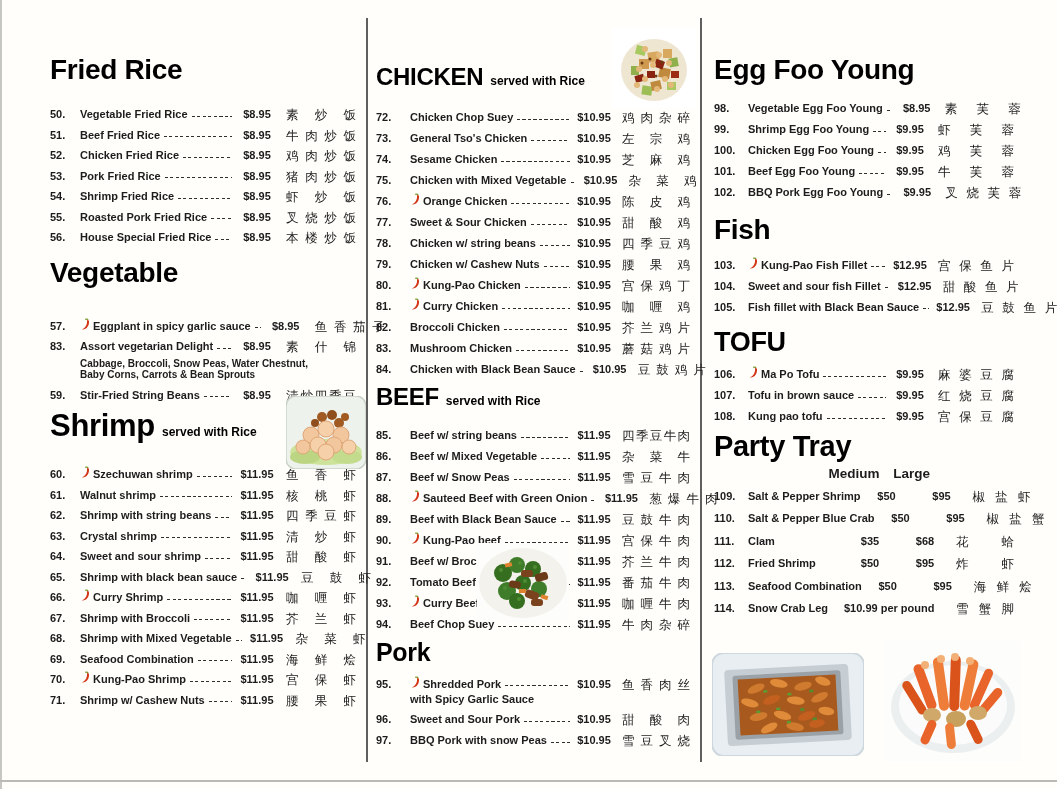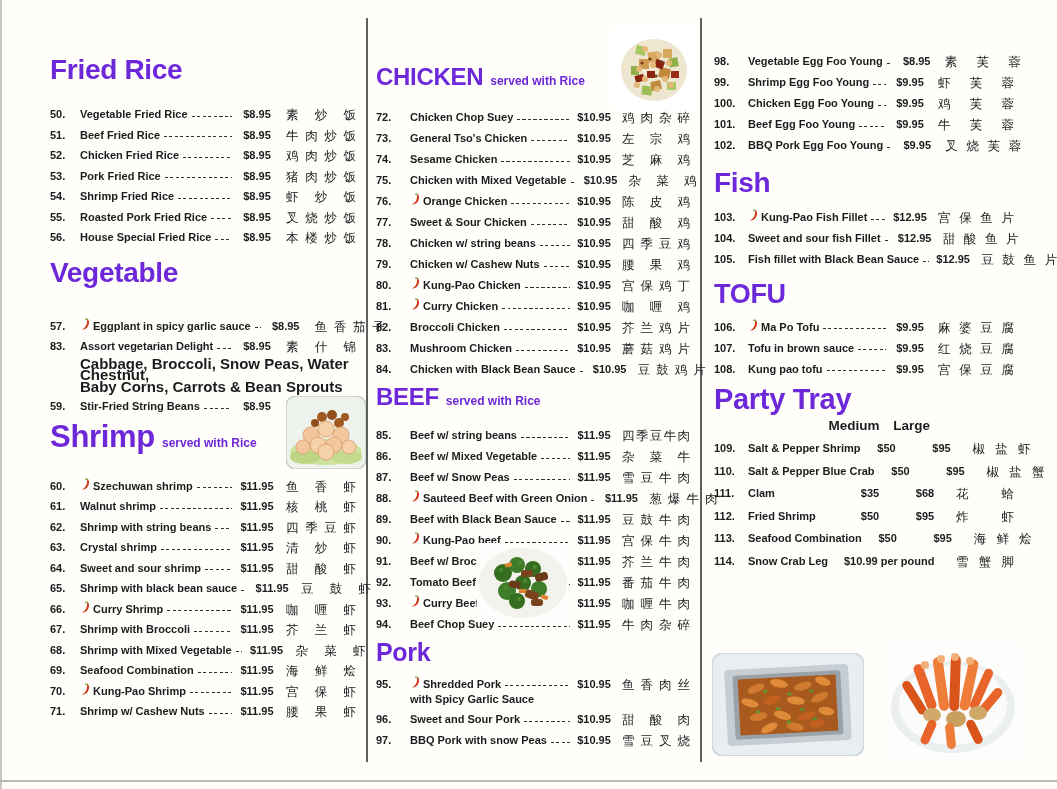--- a/index.html
+++ b/index.html
@@ -11,21 +11,21 @@
   .edge-left{position:absolute;left:0;top:0;width:2px;height:789px;background:#c6c6c2;}
   .edge-bottom{position:absolute;left:0;top:780px;width:1057px;height:2px;background:#b9b9b5;}
   .vline{position:absolute;top:18px;width:1.5px;height:744px;background:#5f5f5f;}
   .v1{left:366px;}
   .v2{left:700px;}
   .col{position:absolute;}
   #col1{left:50px;top:55px;width:306px;}
   #col2{left:376px;top:64px;width:314px;}
   #col3{left:714px;top:55px;width:300px;}
 
-  h2.sec{margin:0 0 16px 0;color:#6d28d9;font-weight:bold;line-height:1.05;letter-spacing:-0.3px;}
+  h2.sec{margin:0 0 16px 0;color:#000000;font-weight:bold;line-height:1.05;letter-spacing:-0.3px;}
   .sub{font-size:12px;font-weight:600;margin-left:7px;letter-spacing:0;}
   #s-fried-rice h2,#s-vegetable h2,#s-egg-foo-young h2,#s-fish h2{font-size:28px;}
   #s-tofu h2{font-size:27px;}
   #s-shrimp h2{font-size:31px;}
   #s-chicken h2,#s-beef h2{font-size:24px;}
   #s-pork h2{font-size:25px;}
   #s-party-tray h2{font-size:29px;}
 
   #s-fried-rice h2{margin-bottom:24px;}
   #s-vegetable{margin-top:14px;} #s-vegetable h2{margin-bottom:32px;}
@@ -50,21 +50,21 @@
   .pr{flex:none;text-align:center;}
   .c1 .pr{width:42px;} .c2 .pr{width:40px;} .c3 .pr{width:40px;}
   .cn{flex:none;display:flex;justify-content:space-between;font-size:12.5px;font-weight:500;
       font-family:"DejaVu Sans",sans-serif;}
   .c1 .cn{width:70px;margin-left:8px;}
   .c2 .cn{width:68px;margin-left:8px;}
   .c3 .cn{width:76px;margin-left:8px;}
   .chili{flex:none;width:10px;height:13px;margin-right:3px;position:relative;top:-2px;}
   .chili svg{display:block;width:10px;height:13px;}
   .note{margin:-3px 0 8px 30px;line-height:11.5px;}
-  #s-vegetable .note{font-size:15px;font-weight:700;}
+  #s-vegetable .note{font-size:10px;font-weight:700;}
   #s-pork .note{font-size:11px;font-weight:600;margin-left:34px;margin-top:-5px;}
 
   .pthead{display:flex;font-size:13.5px;font-weight:600;margin:0 0 9px 0;}
   .pthead .sp1{flex:1;}
   .pthead .medl{flex:none;width:52px;text-align:center;}
   .pthead .lgl{flex:none;width:42px;text-align:right;margin-left:8px;}
   .pthead .sp2{flex:none;width:84px;}
   .pt .mi{margin-bottom:9.5px;}
   .pt .nm{flex:1 1 auto;}
   .pt .med,.pt .lg{flex:none;text-align:center;}
@@ -734,20 +734,21 @@
           <span>雪</span>
           <span>豆</span>
           <span>叉</span>
           <span>烧</span>
         </span>
       </div>
     </section>
   </div>
 <div class="col c3" id="col3">
     <section id="s-egg-foo-young">
+      <h2 class="sec"><span>Egg Foo Young</span></h2>
       <div class="mi">
         <span class="num">98.</span>
         <span class="nm">Vegetable Egg Foo Young</span>
         <span class="leader"></span>
         <span class="pr">$8.95</span>
         <span class="cn">
           <span>素</span>
           <span>芙</span>
           <span>蓉</span>
         </span>

